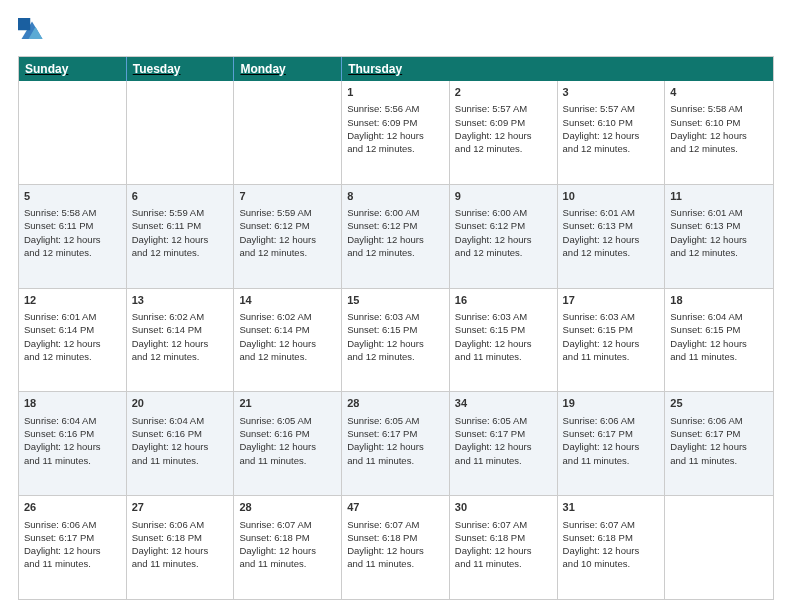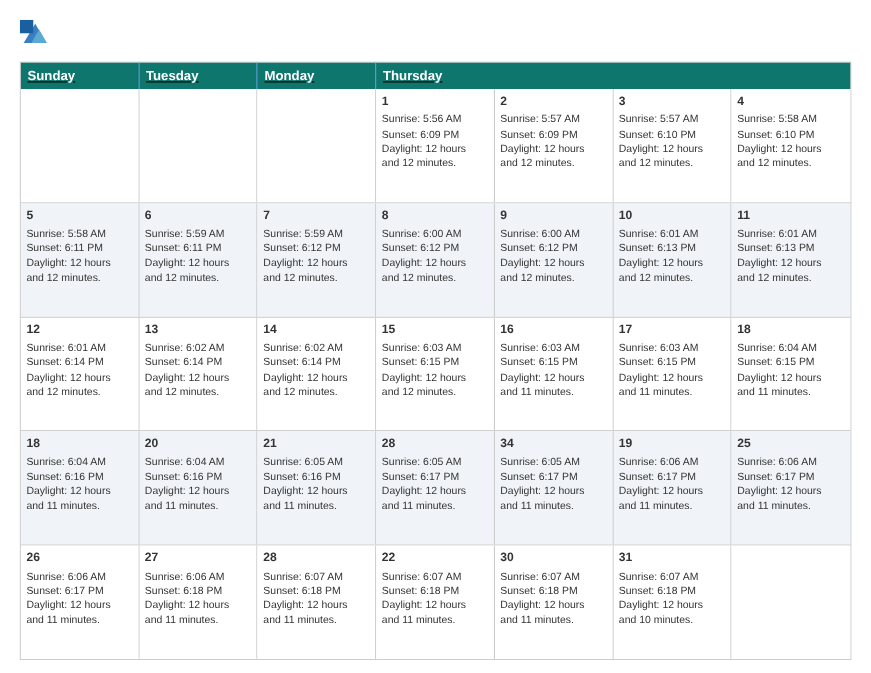--- a/index.html
+++ b/index.html
@@ -342,21 +342,21 @@
             <span style="display: block;">and 11 minutes.</span>
           </div>
           <div class="cal-cell">
             <span class="day-num">28</span>
             <span style="display: block;">Sunrise: 6:07 AM</span>
             <span style="display: block;">Sunset: 6:18 PM</span>
             <span style="display: block;">Daylight: 12 hours</span>
             <span style="display: block;">and 11 minutes.</span>
           </div>
           <div class="cal-cell">
-            <span class="day-num">22</span>
+            <span class="day-num">47</span>
             <span style="display: block;">Sunrise: 6:07 AM</span>
             <span style="display: block;">Sunset: 6:18 PM</span>
             <span style="display: block;">Daylight: 12 hours</span>
             <span style="display: block;">and 11 minutes.</span>
           </div>
           <div class="cal-cell">
             <span class="day-num">30</span>
             <span style="display: block;">Sunrise: 6:07 AM</span>
             <span style="display: block;">Sunset: 6:18 PM</span>
             <span style="display: block;">Daylight: 12 hours</span>

